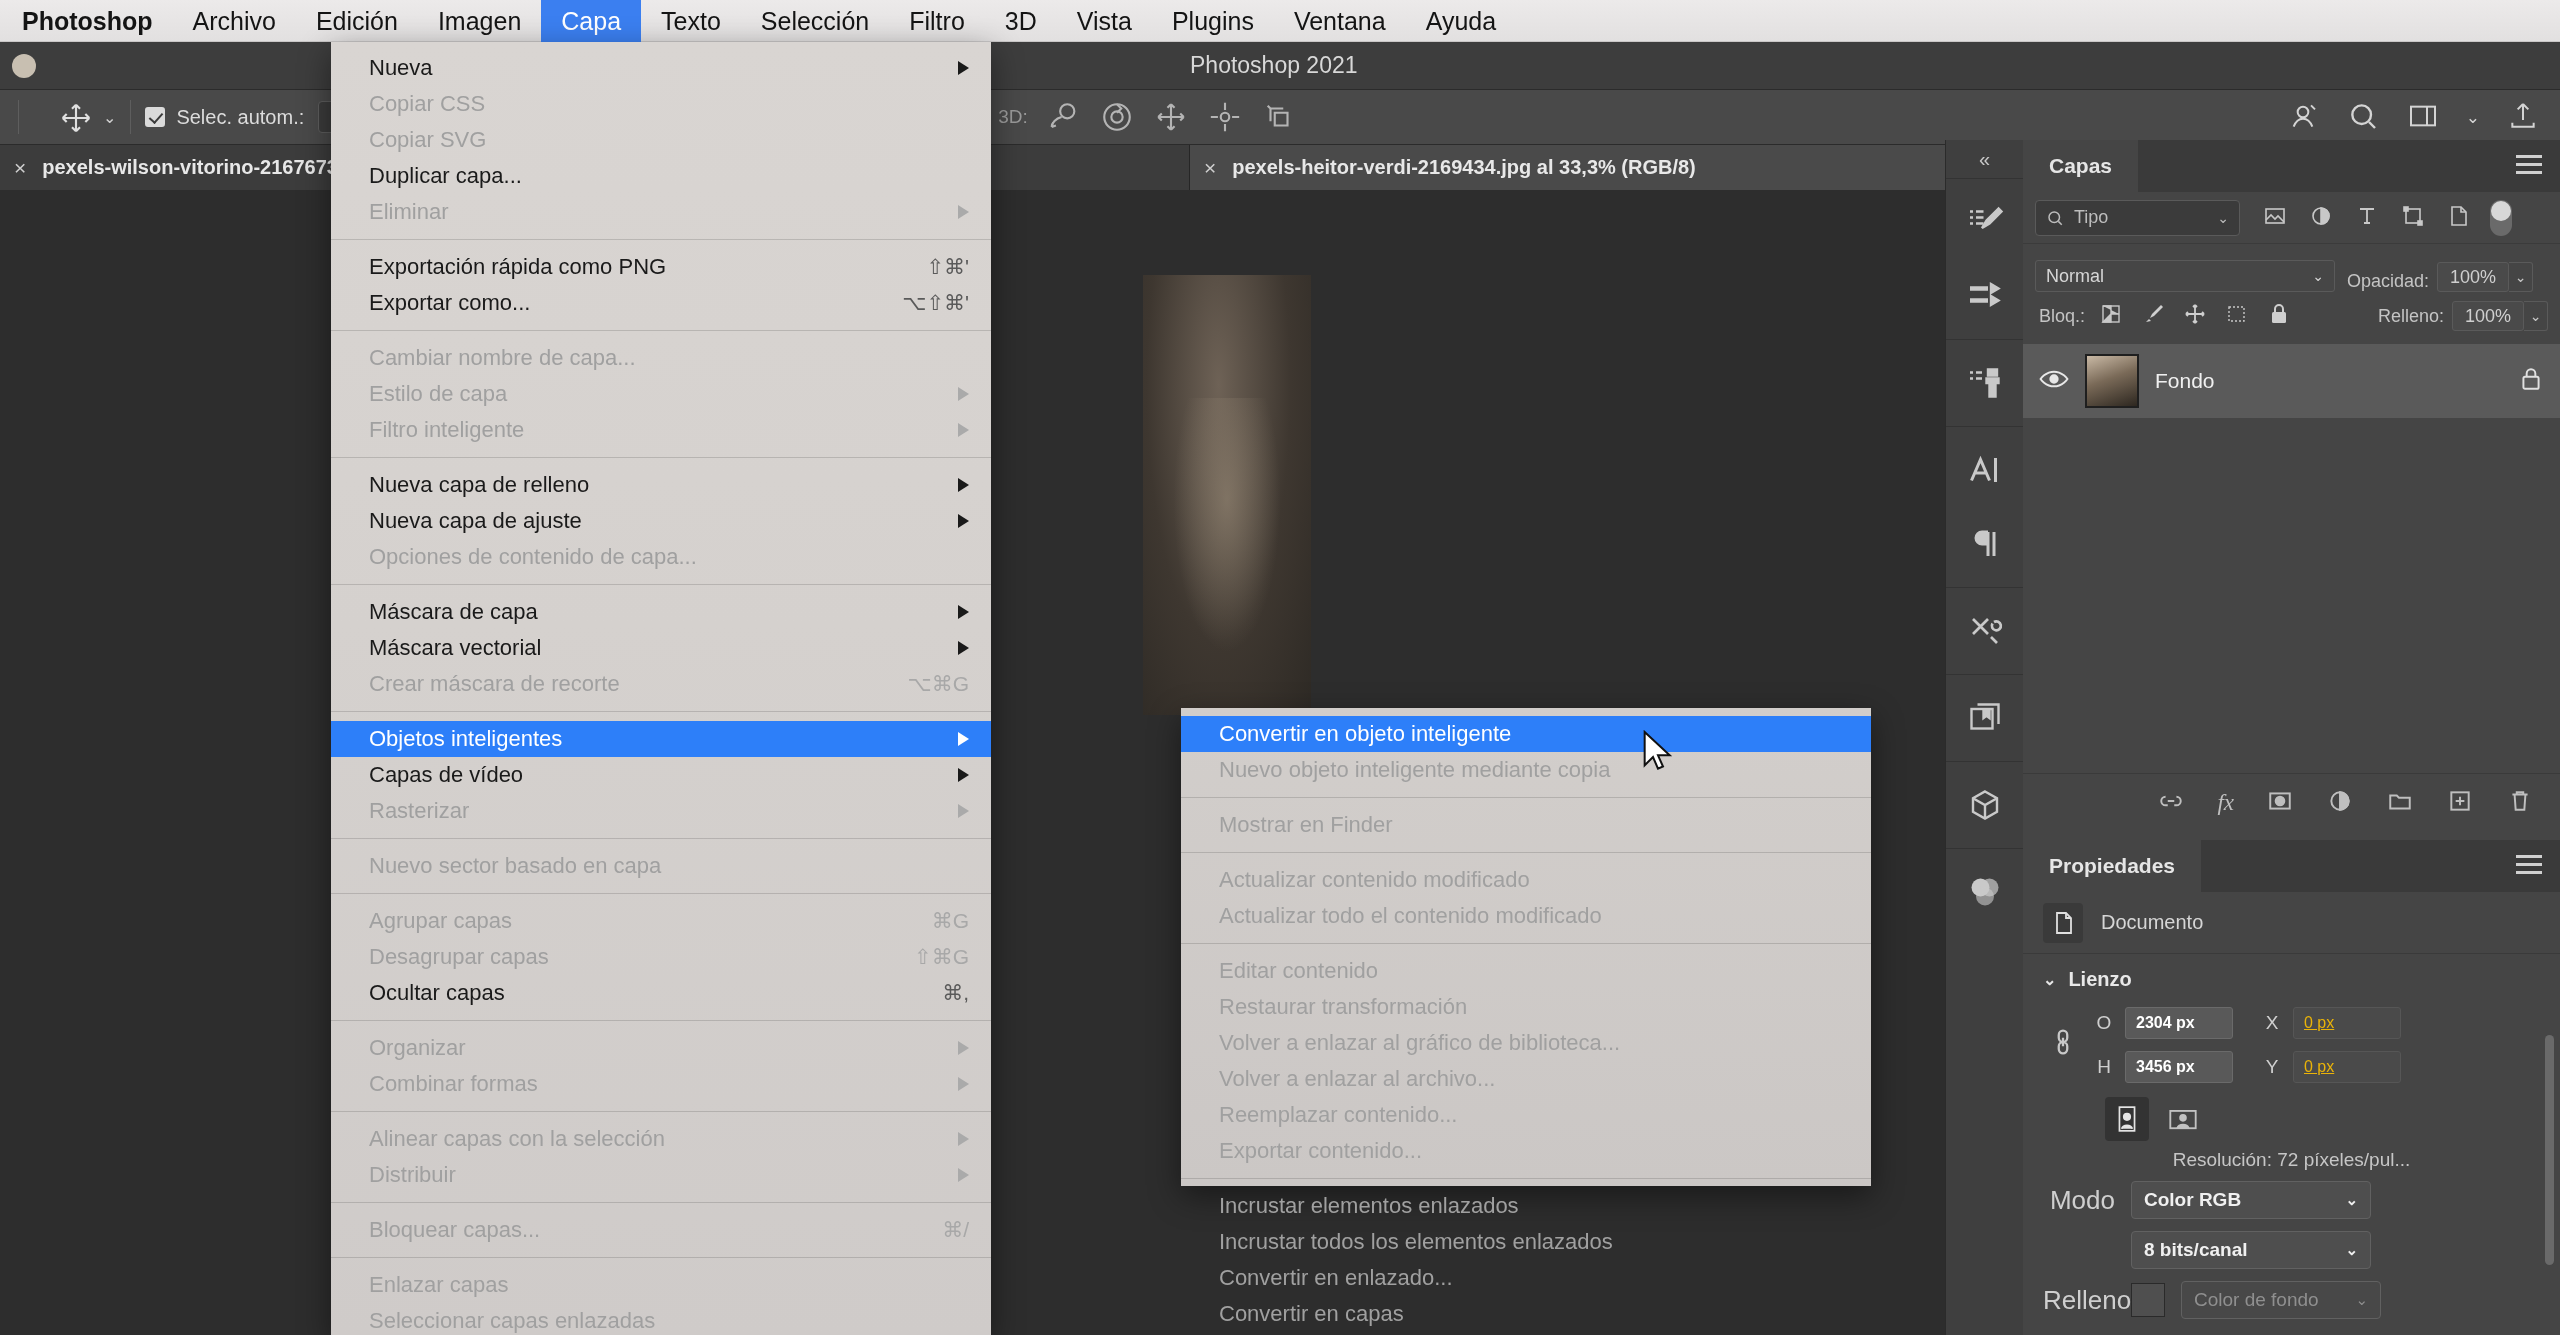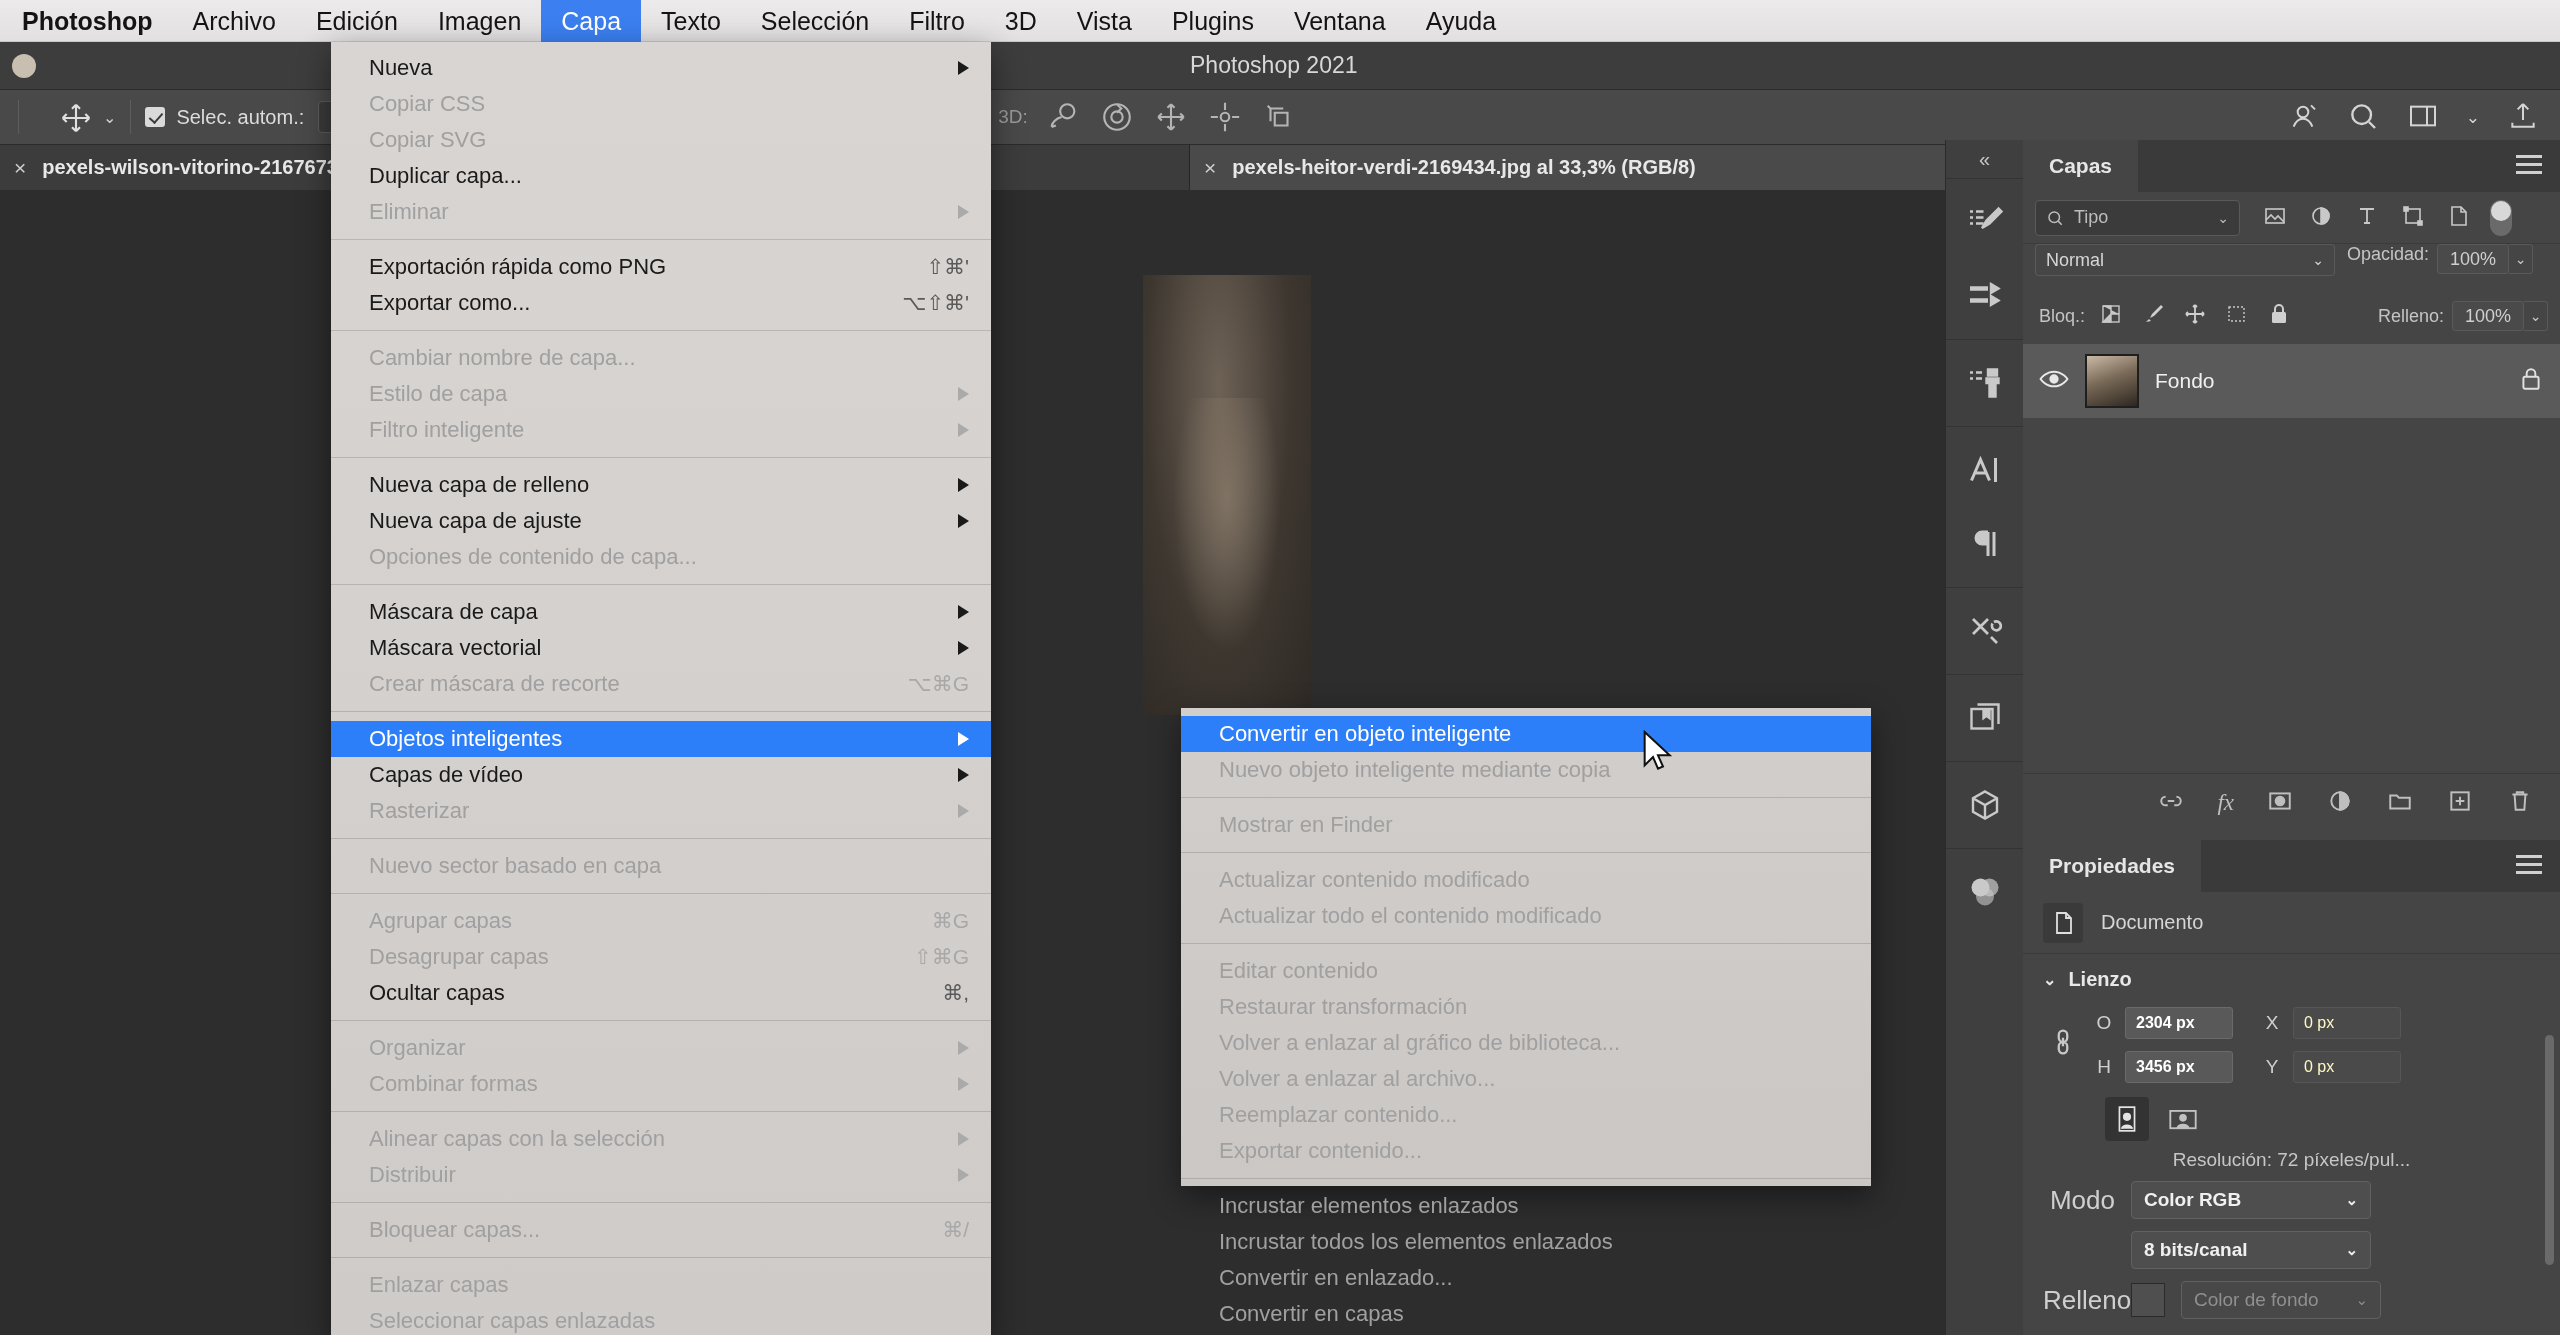--- a/index.html
+++ b/index.html
@@ -129,21 +129,21 @@
     flex: 0 0 auto; width: 205px; height: 36px; background: #3b3b3b;
     border: 1px solid #5a5a5a; border-radius: 4px; display: flex;
     align-items: center; gap: 10px; padding: 0 10px; color: #bdbdbd; font-size: 18px;
   }
   .filter-icons { display: flex; align-items: center; gap: 20px; margin-left: 22px; }
   .toggle-pill { width: 22px; height: 36px; border-radius: 11px; background: #6a6a6a;
     position: relative; margin-left: 18px; }
   .toggle-pill::after { content:""; position:absolute; left:1px; top:1px;
     width:20px; height:20px; border-radius:50%; background:#d8d8d8; }
 
-  .blend-row { display: flex; align-items: flex-start; height: 48px; padding: 0 12px; gap: 0; }
+  .blend-row { display: flex; align-items: flex-end; height: 48px; padding: 0 12px; gap: 0; }
   .blend-select {
     width: 300px; height: 32px; background: #464646; border: 1px solid #5a5a5a;
     border-radius: 3px; color: #d6d6d6; font-size: 18px;
     display: flex; align-items: center; justify-content: space-between; padding: 0 10px;
   }
   .lbl { color: #c4c4c4; font-size: 18px; margin-left: 12px; white-space: nowrap; }
   .numbox {
     width: 72px; height: 30px; background: #4a4a4a; border: 1px solid #5a5a5a;
     border-radius: 3px; color: #cfcfcf; font-size: 18px;
     display: flex; align-items: center; justify-content: center; margin-left: 8px;
@@ -177,21 +177,21 @@
     display: flex; align-items: center; justify-content: center; }
   .props-label { color: #d6d6d6; font-size: 20px; }
   .section-head { display: flex; align-items: center; gap: 12px; padding: 14px 20px 6px;
     color: #e8e8e8; font-size: 20px; font-weight: bold; }
   .fieldgrid { position: relative; padding: 4px 20px 0 70px; }
   .frow { display: flex; align-items: center; height: 44px; gap: 10px; }
   .fkey { color: #cfcfcf; font-size: 19px; width: 22px; text-align: center; }
   .fval { width: 108px; height: 32px; background: #595959; border: 1px solid #6a6a6a;
     border-radius: 3px; color: #fff; font-size: 16px; font-weight: bold;
     display: flex; align-items: center; padding-left: 10px; }
-  .fval.dim { background: #4a4a4a; border-color: #565656; color: #fef9c3; font-weight: normal; }
+  .fval.dim { background: #4a4a4a; border-color: #565656; color: #eab308; font-weight: normal; text-decoration: underline; }
   .link-ico { position: absolute; left: 28px; top: 28px; color: #c8c8c8; font-size: 26px; }
   .orient-row { display: flex; gap: 12px; padding: 8px 0 0 82px; }
   .orient-btn { width: 44px; height: 44px; border-radius: 4px; display: flex;
     align-items: center; justify-content: center; }
   .orient-btn.on { background: #333; }
   .orient-btn.off { background: transparent; }
   .res-line { text-align: center; color: #c6c6c6; font-size: 19px; padding: 8px 0 4px; }
   .mode-row { display: flex; align-items: center; gap: 16px; padding: 6px 20px; }
   .mode-label { color: #cfcfcf; font-size: 26px; width: 72px; text-align: right; }
   .mode-select {

